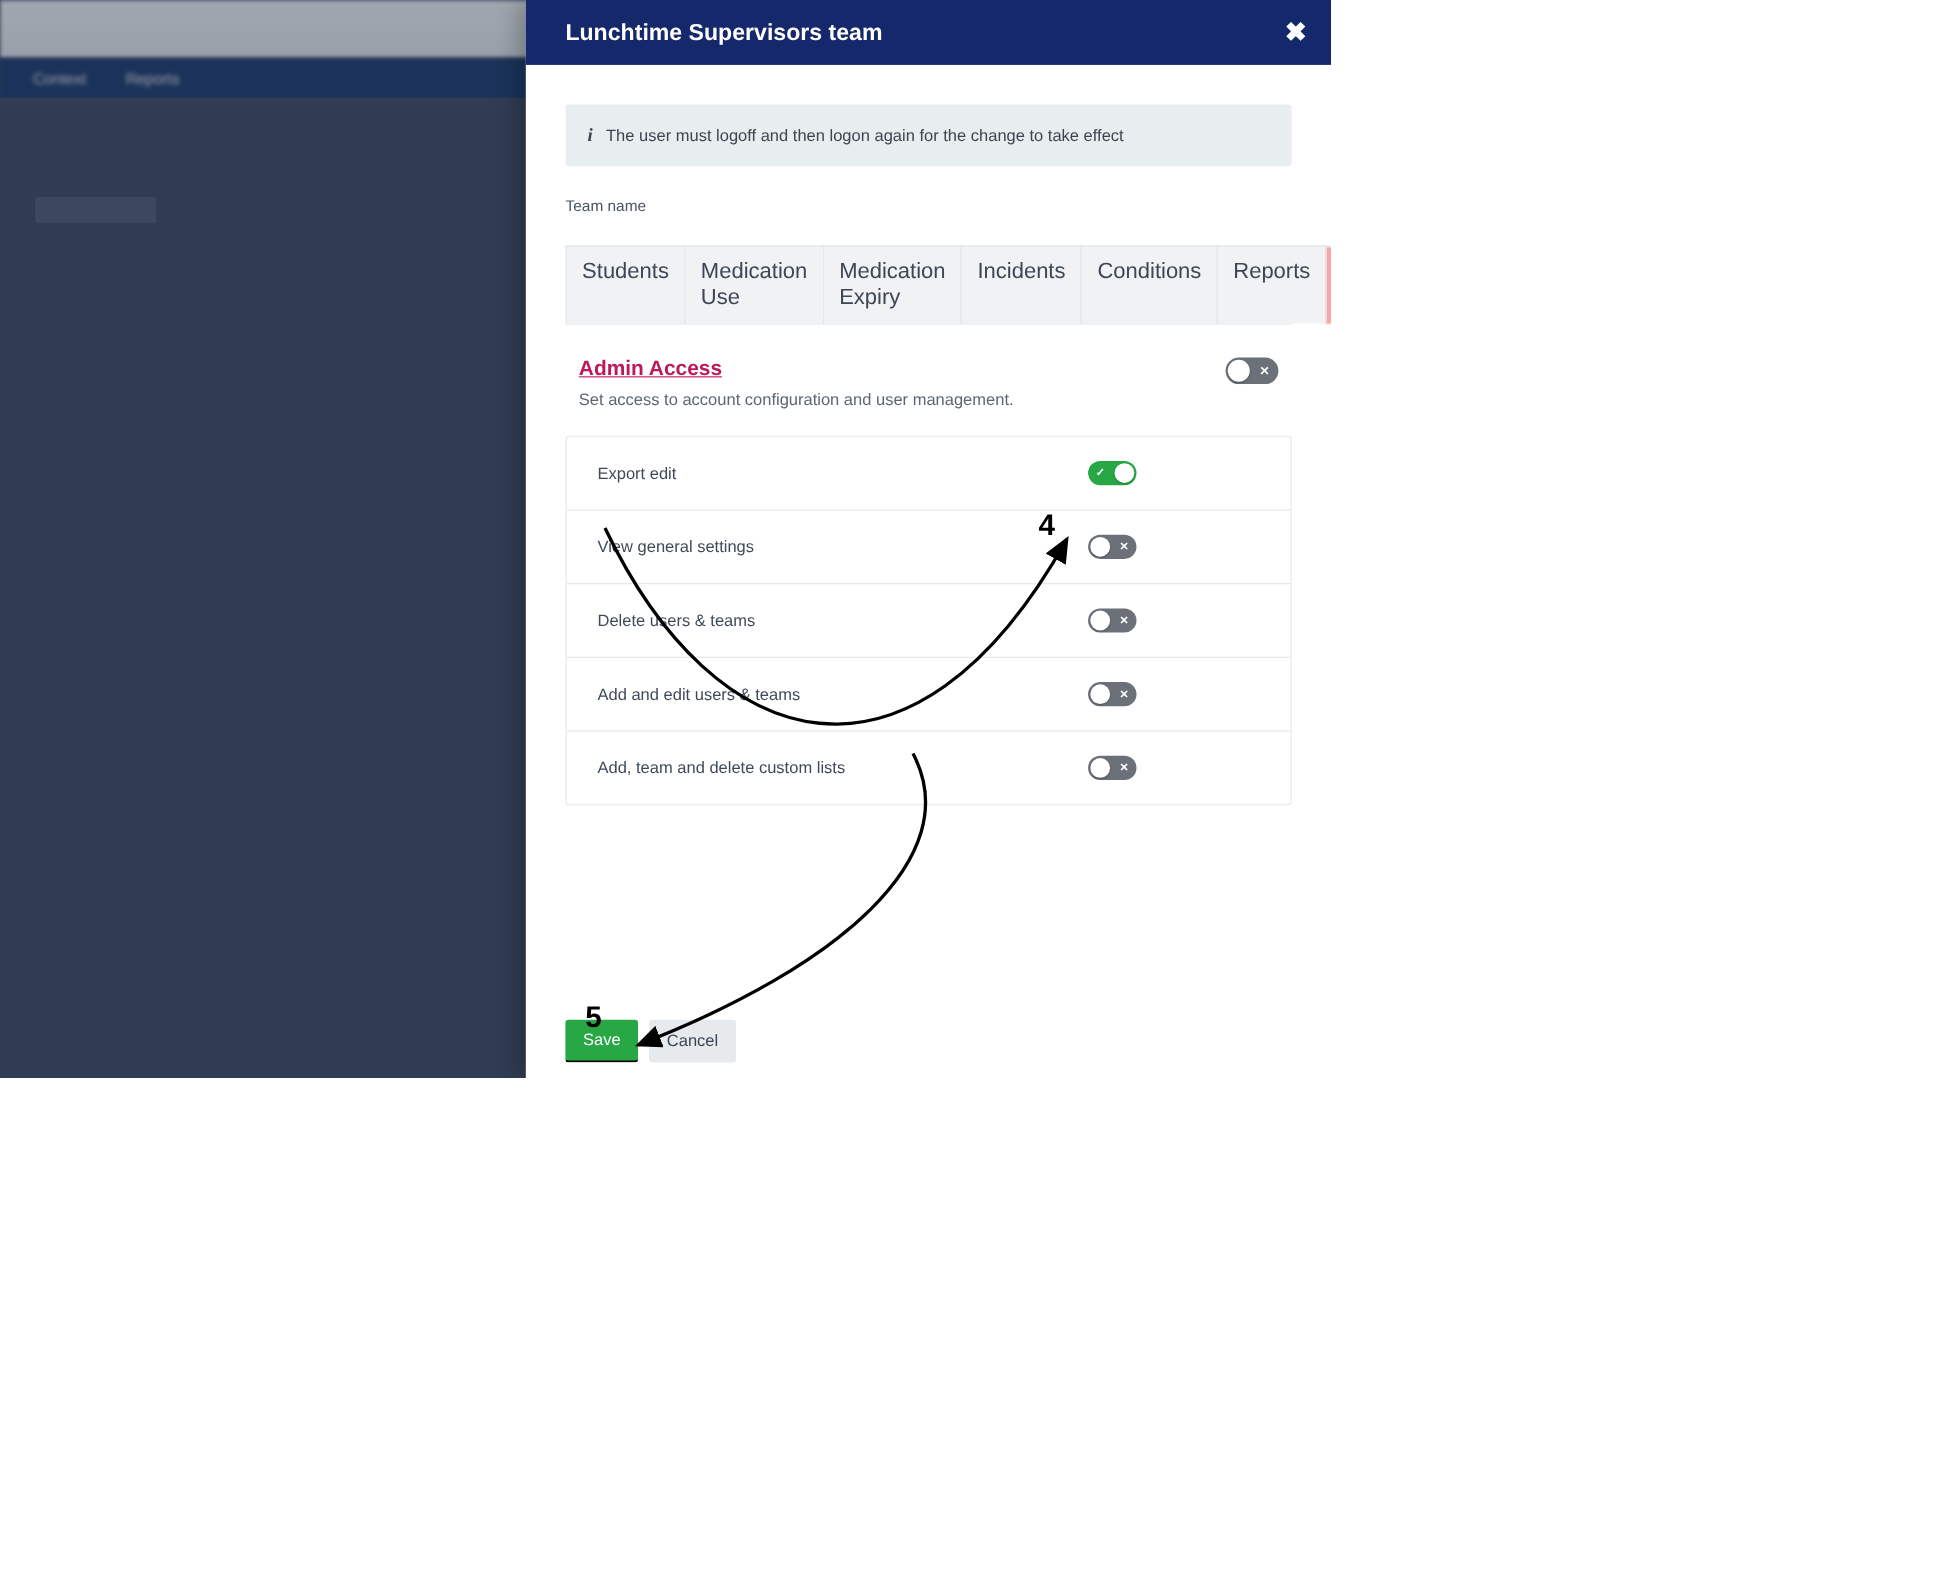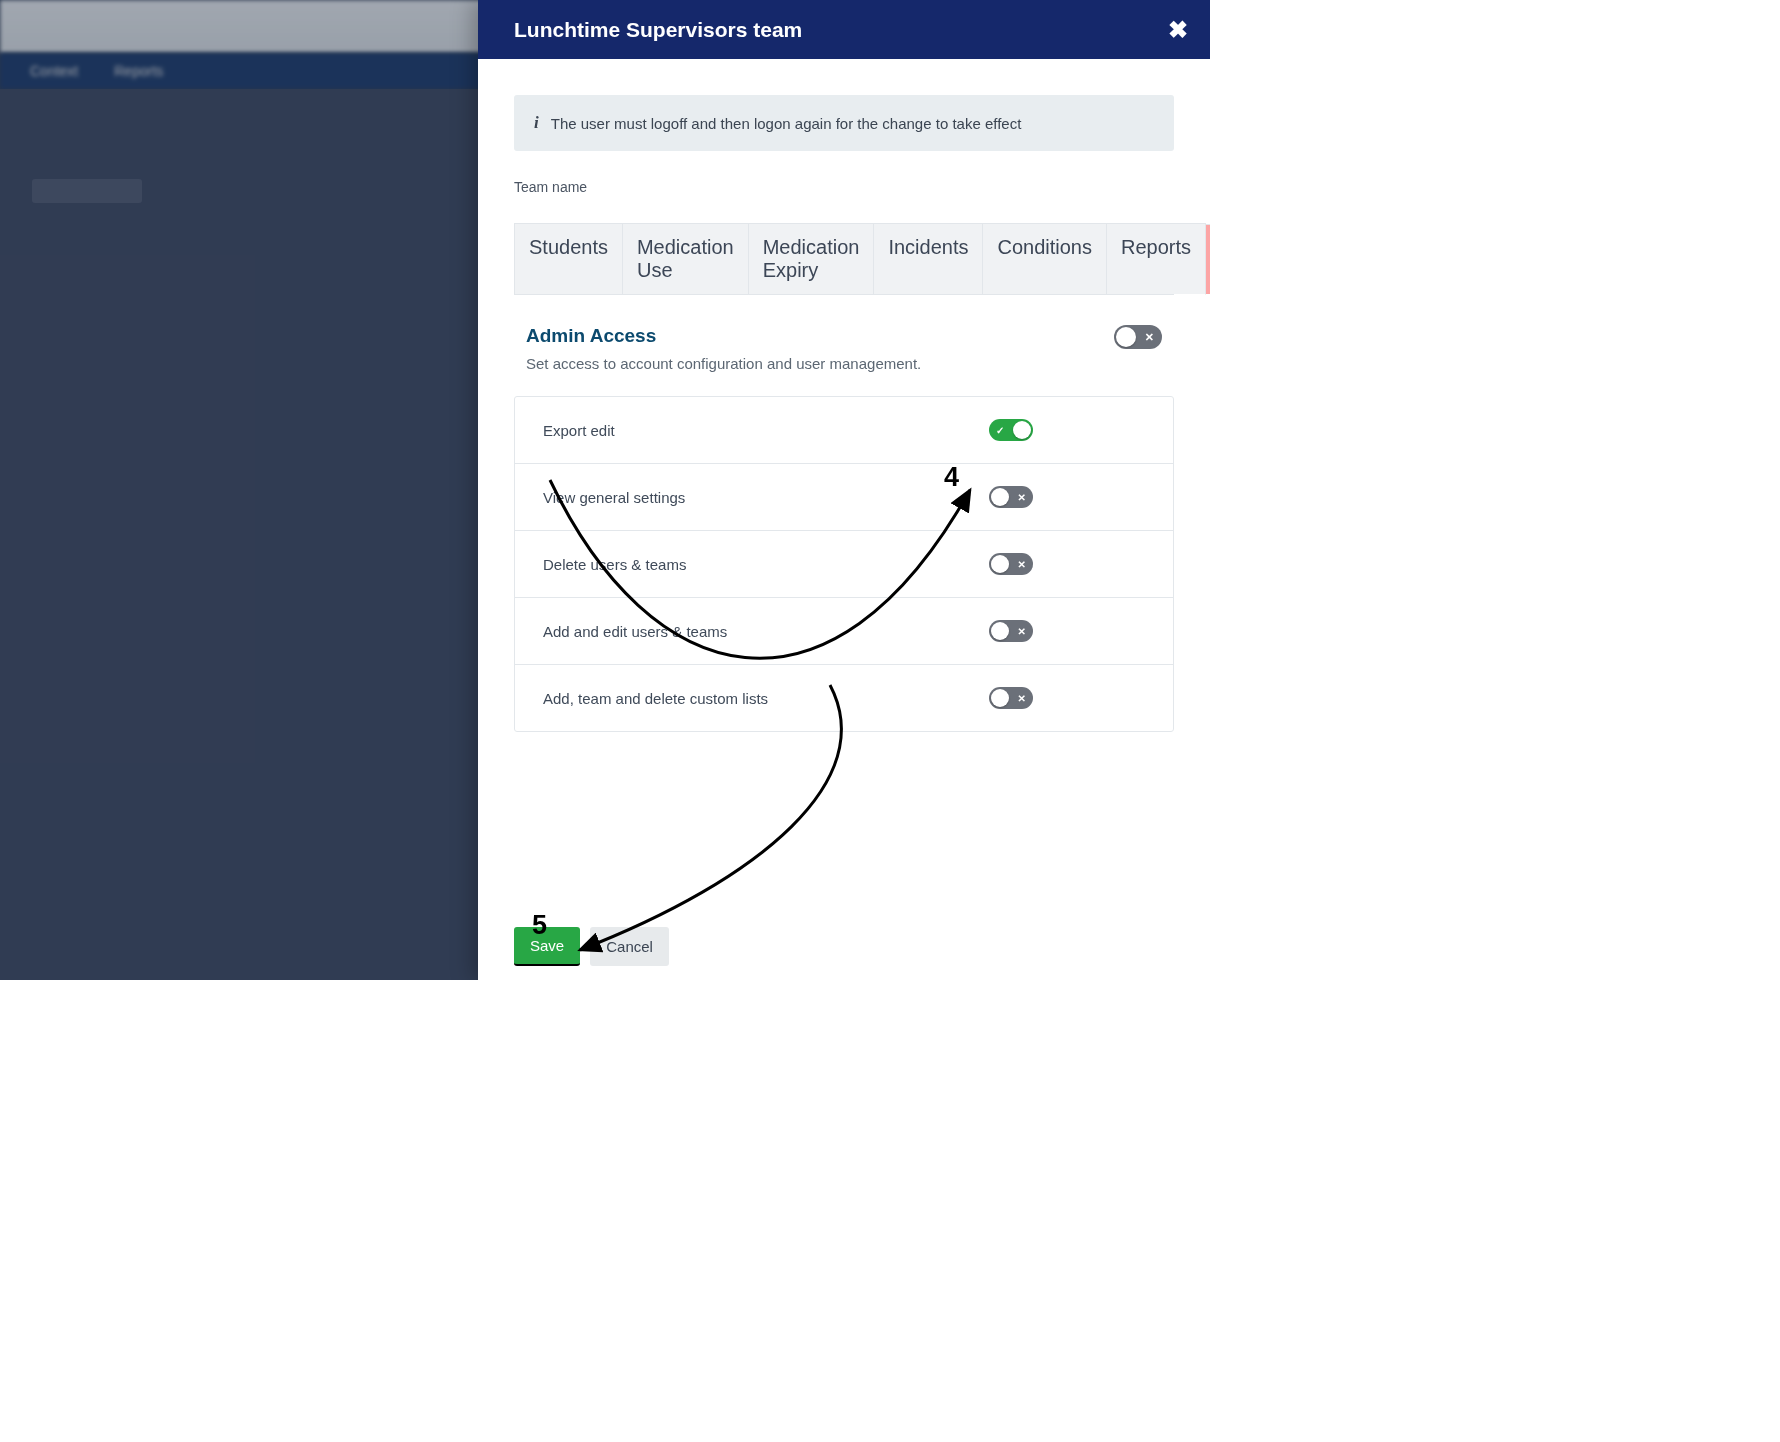--- a/index.html
+++ b/index.html
@@ -90,21 +90,21 @@
   border-bottom: 1px solid #fff;
   position: relative; top: 1px;
   font-weight: 500;
 }
 
 .section-header {
   display: flex; justify-content: space-between; align-items: flex-start;
   padding: 30px 12px 0 12px;
   margin-bottom: 24px;
 }
-.section-header h2 { font-size: 19px; font-weight: 700; color: #0c4a6e; margin-bottom: 8px; }
+.section-header h2 { font-size: 19px; font-weight: 700; color: #be185d; margin-bottom: 8px; text-decoration: underline; }
 .section-header p { font-size: 15px; color: #5c6773; }
 
 .perm-list {
   border: 1px solid #e3e7eb; border-radius: 3px;
 }
 .perm-row {
   display: flex; justify-content: space-between; align-items: center;
   padding: 22px 28px; border-bottom: 1px solid #e3e7eb;
 }
 .perm-row:last-child { border-bottom: none; }

